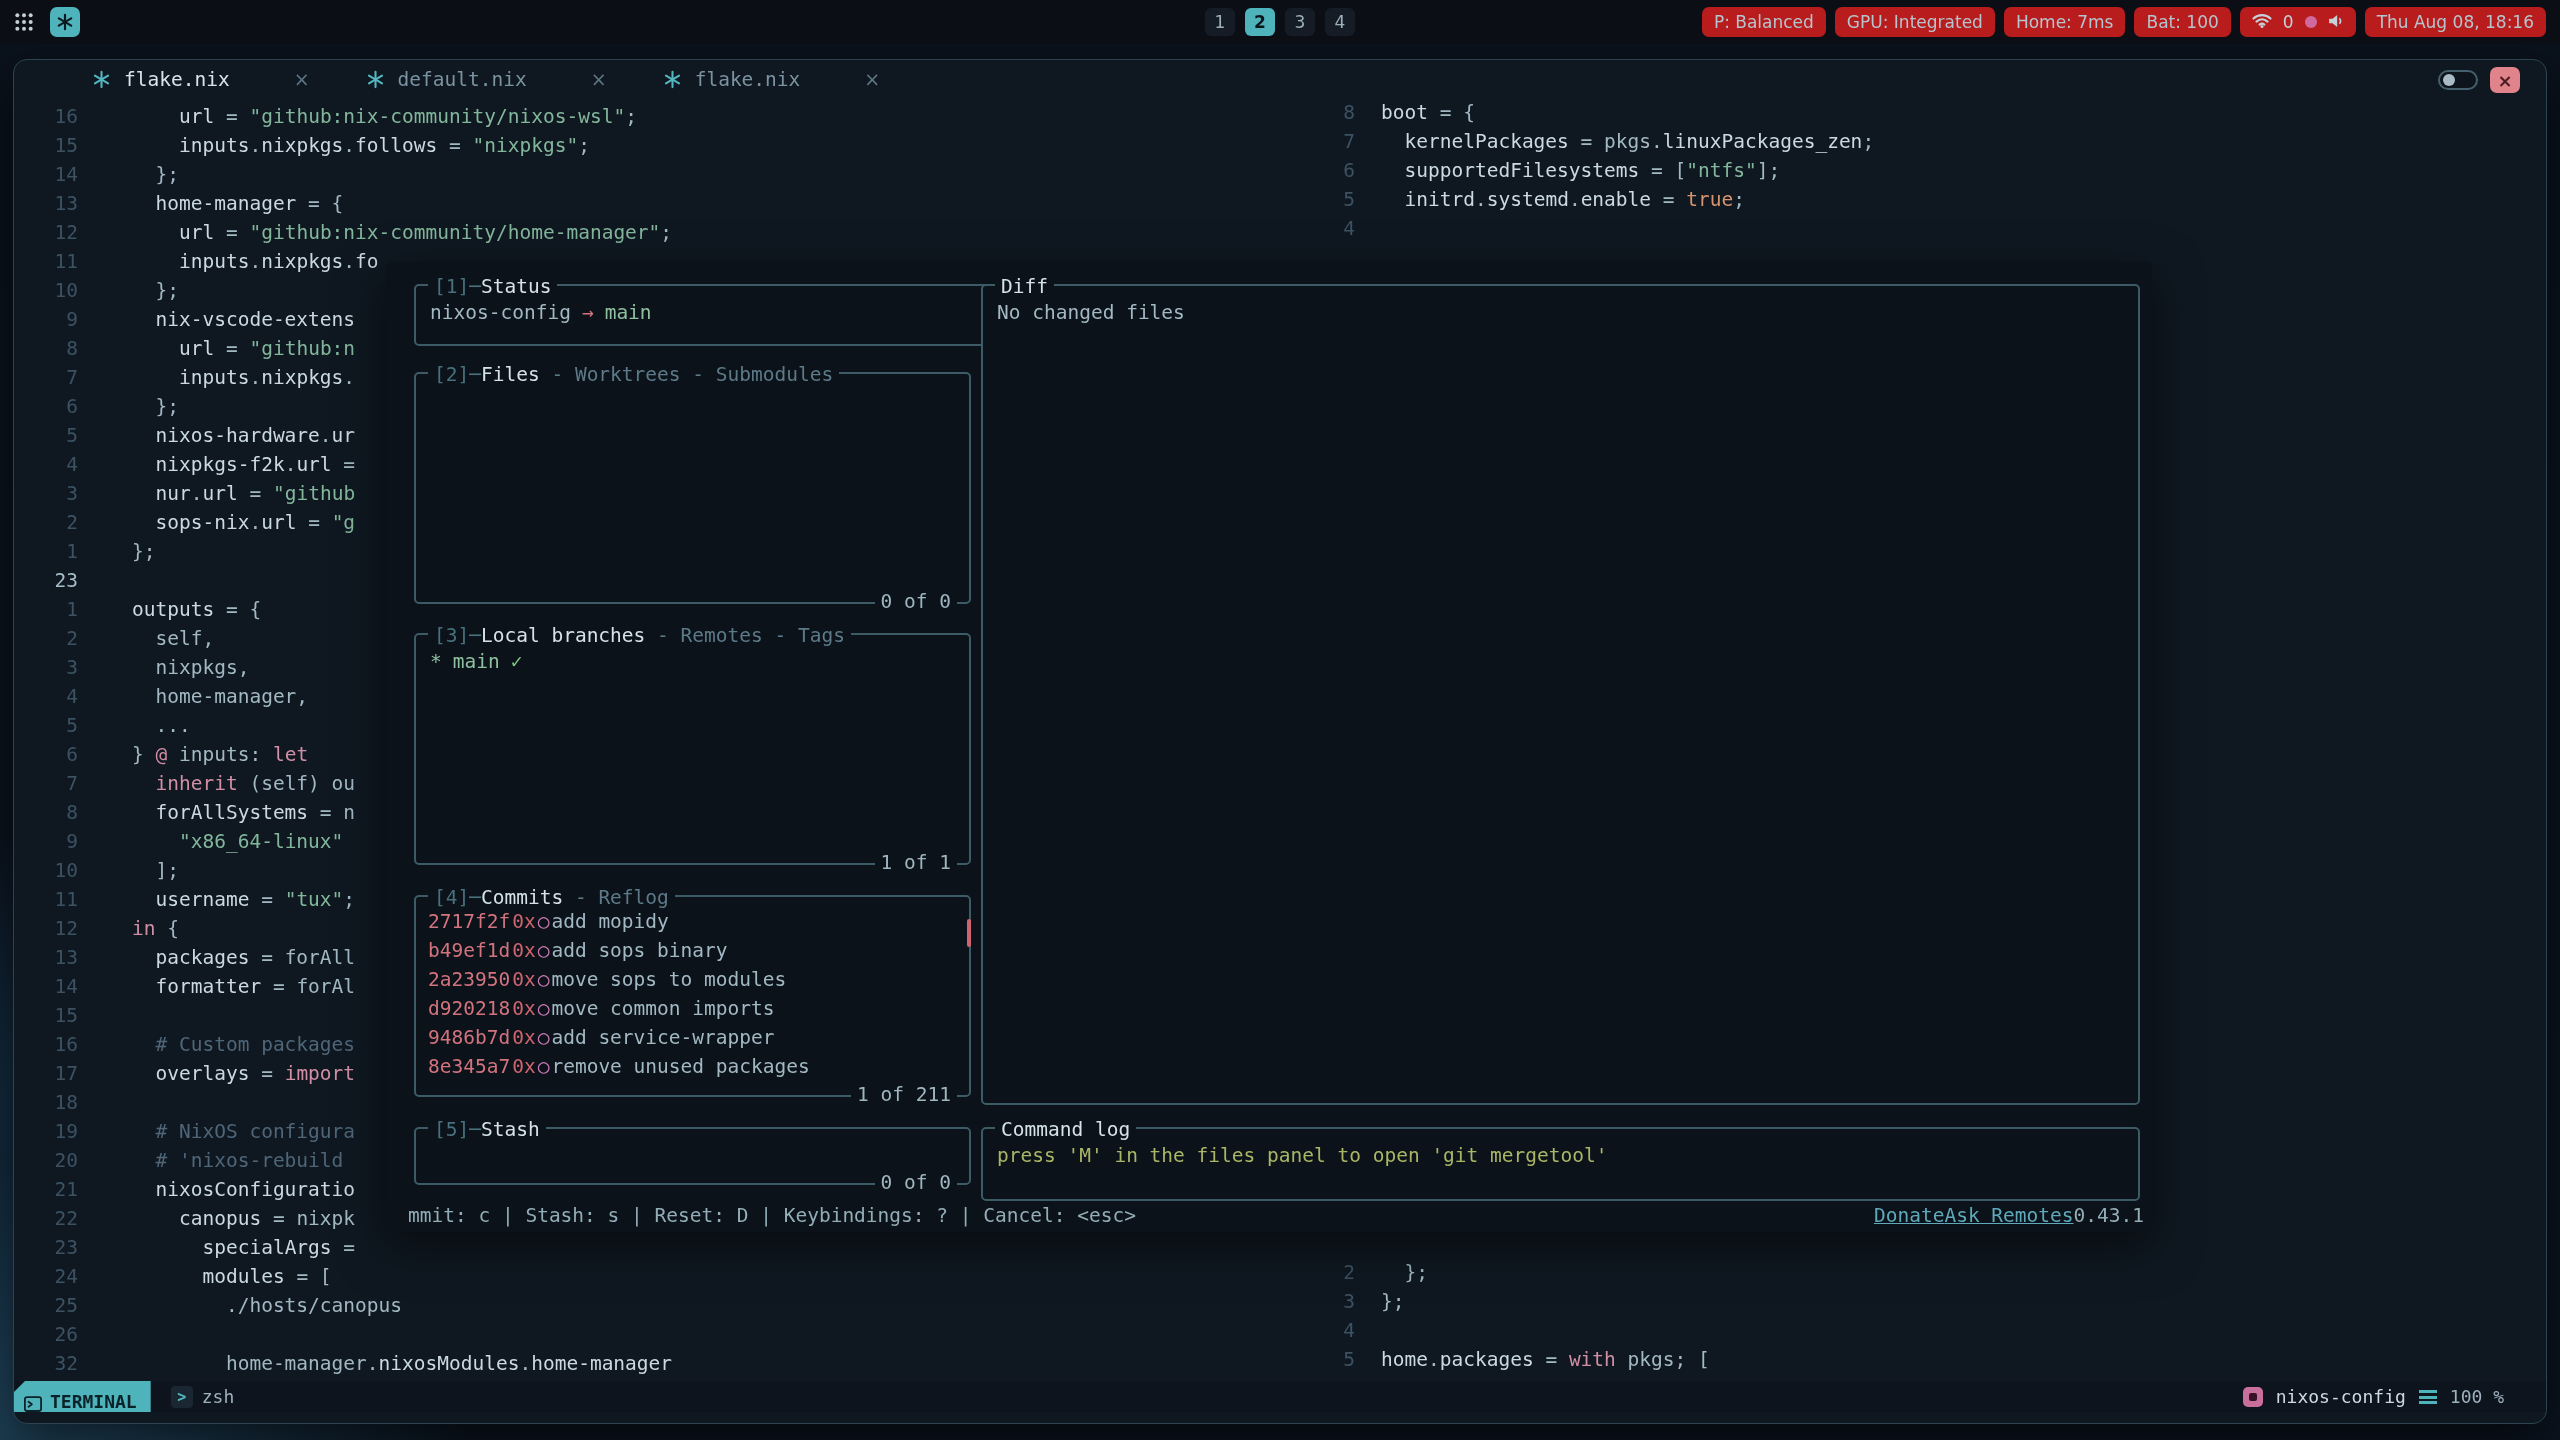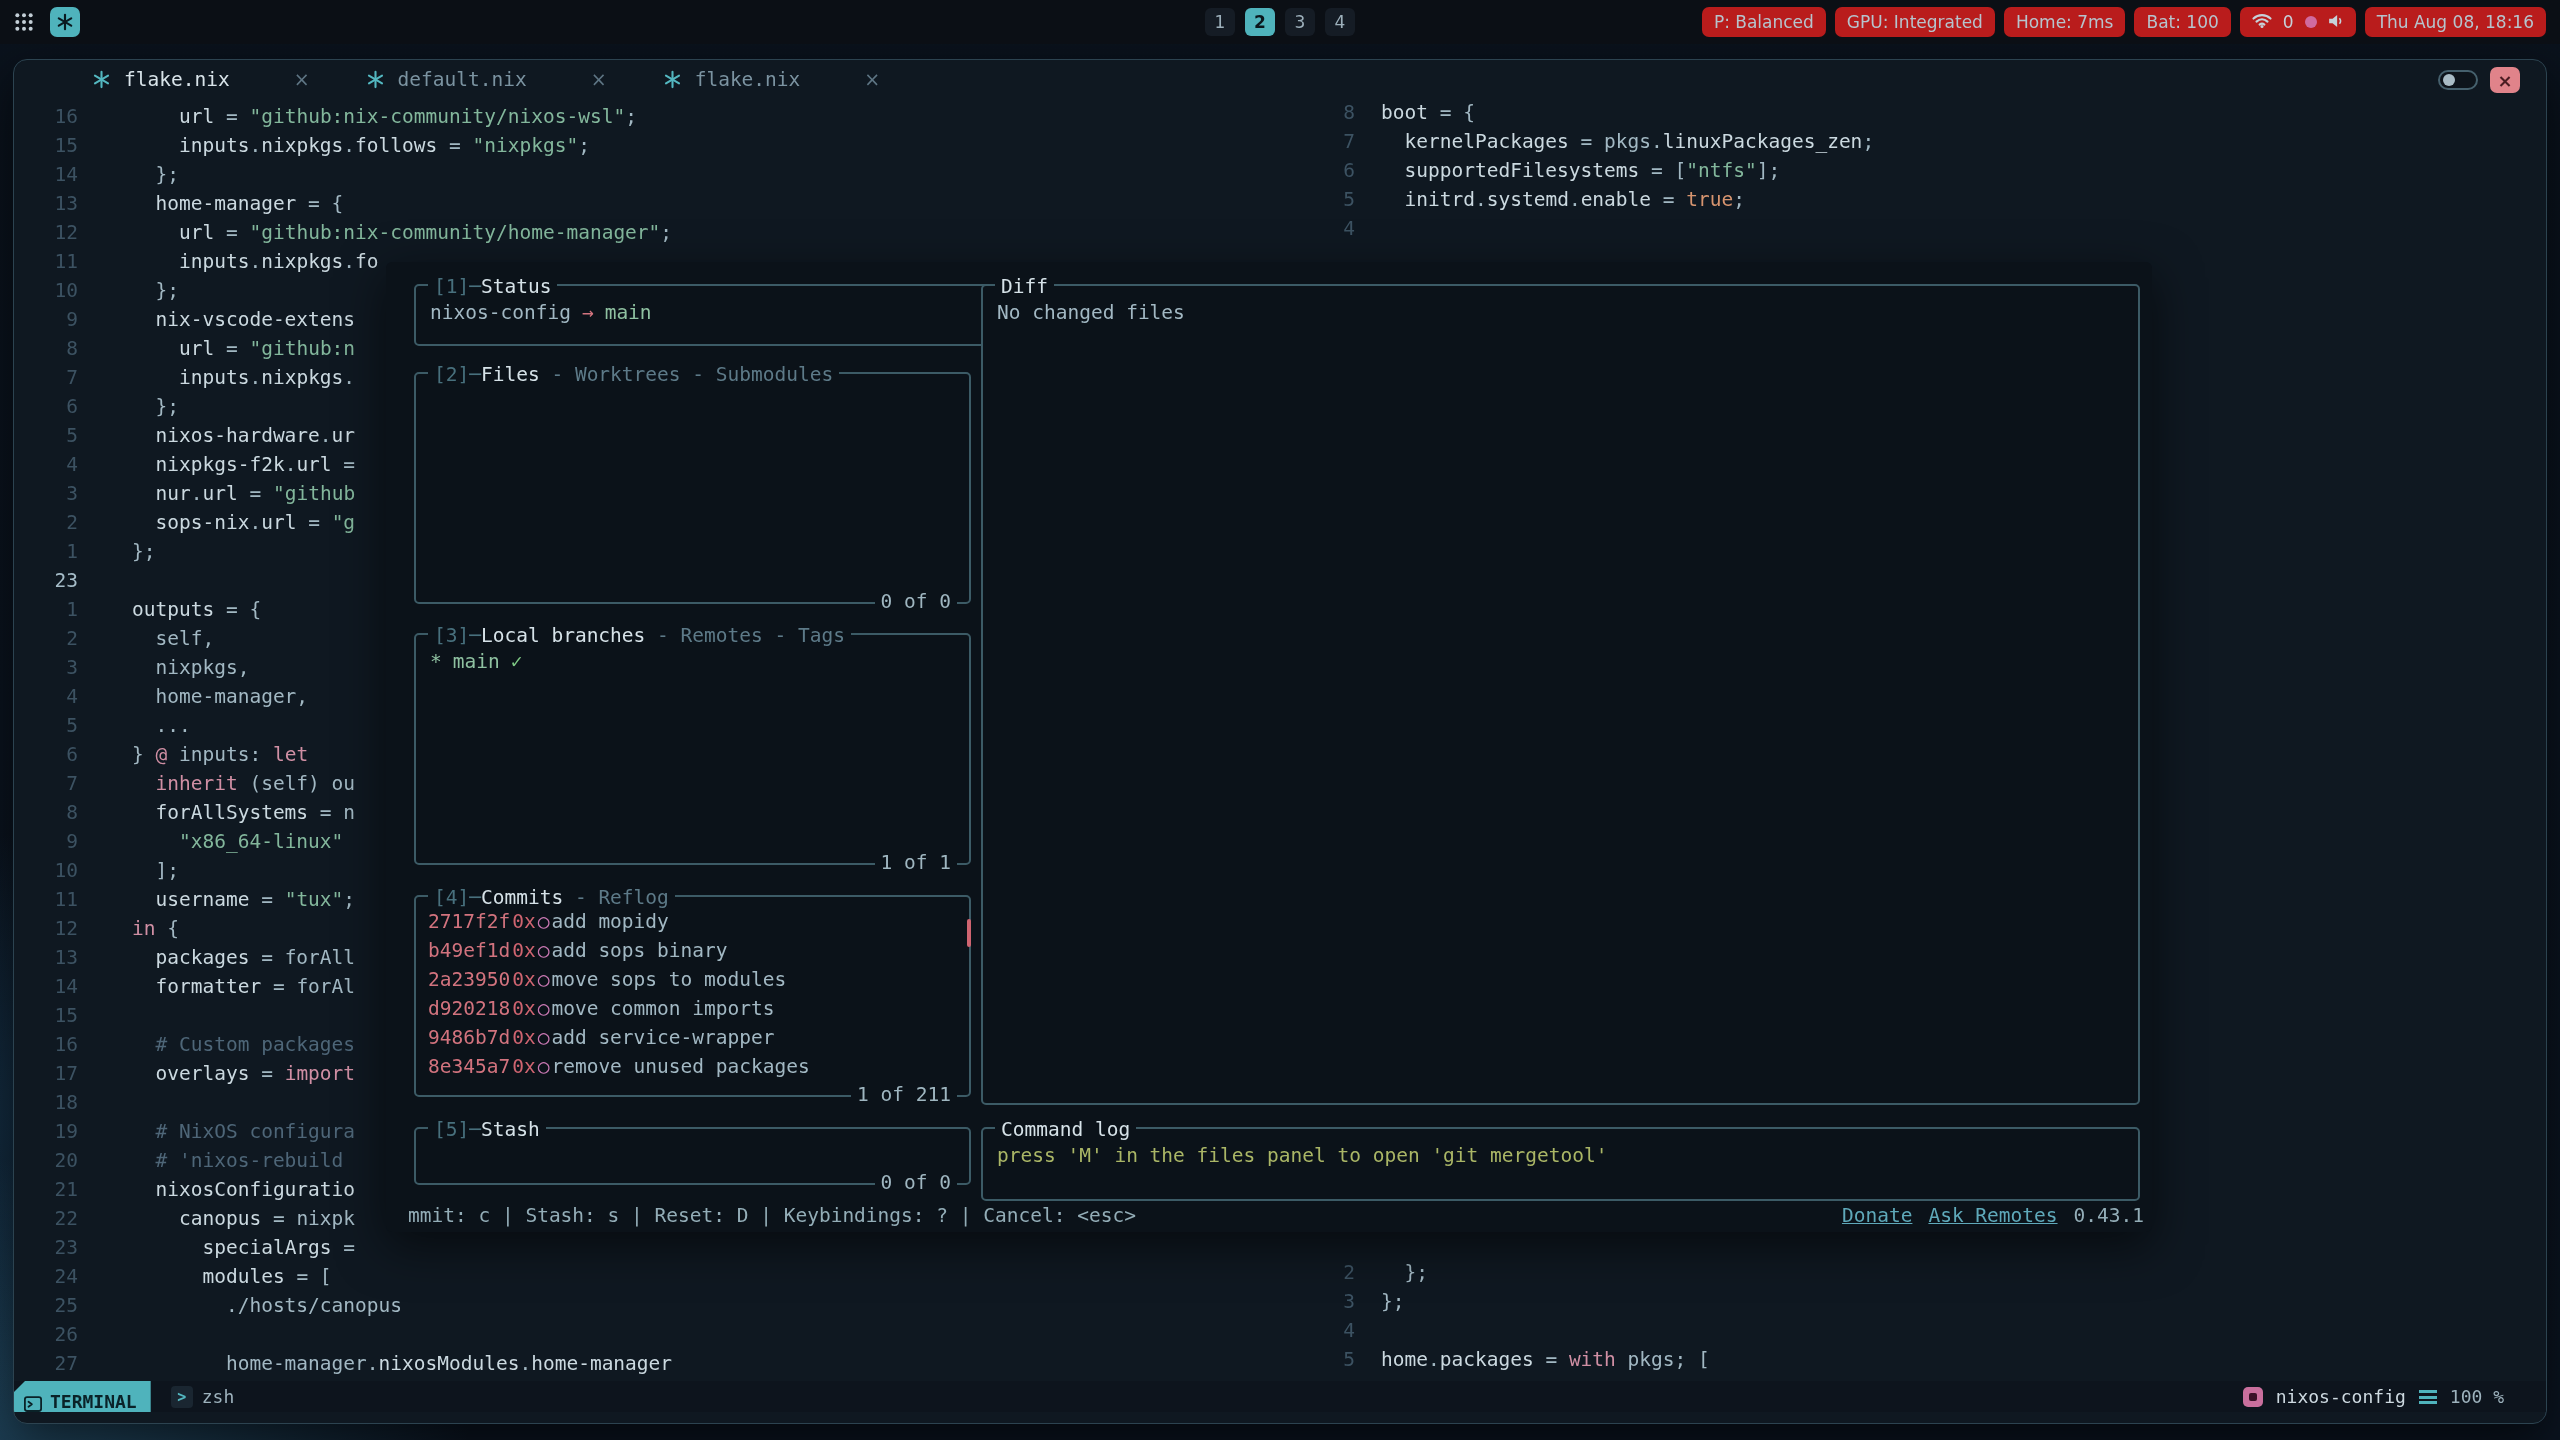--- a/index.html
+++ b/index.html
@@ -76,21 +76,21 @@
 .commit-wrap{padding:10px 12px}
 .commit-row{display:flex;gap:2px;height:29px;white-space:pre}
 .c-hash{color:#d2737e}
 .c-push{color:#cf6470}
 .c-dot{color:#c777b1}
 .c-msg{color:#a2b8c3}
 .scroll-thumb{position:absolute;right:-2px;top:22px;width:4px;height:28px;background:#cf6470;border-radius:2px}
 .lg-log{color:#aab666}
 .lg-keybar{position:absolute;left:22px;right:8px;top:938px;height:30px;display:flex;justify-content:space-between;align-items:center}
 .lg-keys{color:#93adb7;white-space:pre}
-.lg-links{display:flex;gap:16px;align-items:center}
+.lg-links{display:flex;gap:0;align-items:center}
 .lg-link{color:#5fa9ba;text-decoration:underline}
 .lg-ver{color:#93adb7}
 
 .statusbar{position:absolute;left:0;right:0;bottom:11px;height:31px;background:#0d141d;display:flex;align-items:center;font:18px "DejaVu Sans Mono",monospace}
 .mode-badge{height:31px;display:flex;align-items:flex-end;gap:8px;background:#4fb3bc;color:#0a2228;font-weight:bold;padding:0 14px 0 10px;clip-path:polygon(11px 0,100% 0,100% 100%,0 100%,0 11px)}
 .mb-icon{display:flex;align-items:center}
 .shell-tab{display:flex;align-items:center;gap:9px;margin-left:20px;color:#9db2bd}
 .sh-icon{width:22px;height:22px;border-radius:4px;background:#1a2631;color:#53b7c0;font-weight:bold;display:flex;align-items:center;justify-content:center;font-size:15px}
 .sb-right{margin-left:auto;display:flex;align-items:center;gap:13px;padding-right:42px}
 .sess-icon{width:20px;height:20px;border-radius:5px;background:#c96f9d;display:flex;align-items:center;justify-content:center}
@@ -373,21 +373,21 @@
           </div>
           <div class="row">
             <span class="gut">25</span>
             <span class="code-l"><span class="tk-p">        ./hosts/canopus</span></span>
           </div>
           <div class="row">
             <span class="gut">26</span>
             <span class="code-l"></span>
           </div>
           <div class="row">
-            <span class="gut">27</span>
+            <span class="gut">32</span>
             <span class="code-l"><span class="tk-p">        home-manager.</span><span class="tk-w">nixosModules</span><span class="tk-p">.</span><span class="tk-w">home-manager</span></span>
           </div>
         </div>
       <div class="pane pane-right-top">
           <div class="row">
             <span class="gut">8</span>
             <span class="code-r"><span class="tk-w">boot</span><span class="tk-p"> = {</span></span>
           </div>
           <div class="row">
             <span class="gut">7</span>

